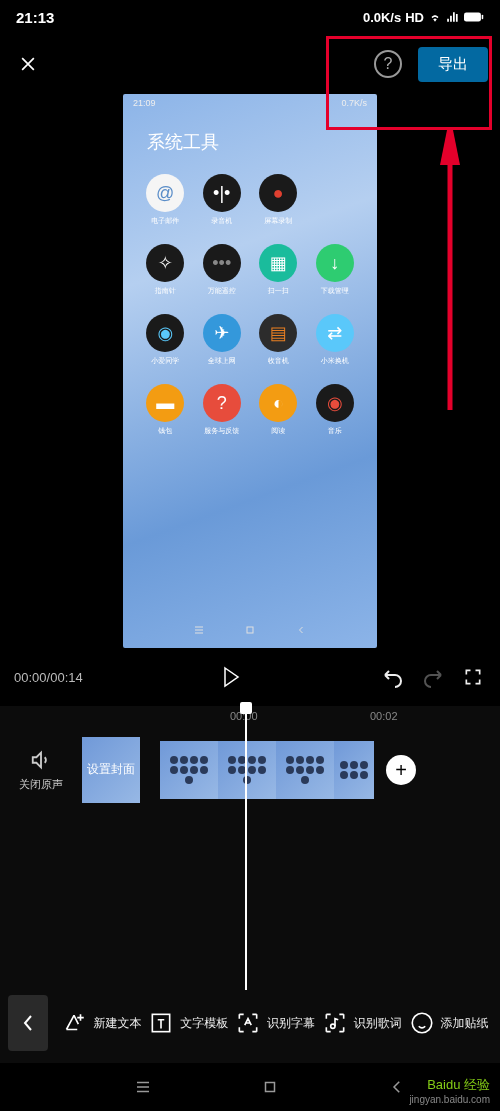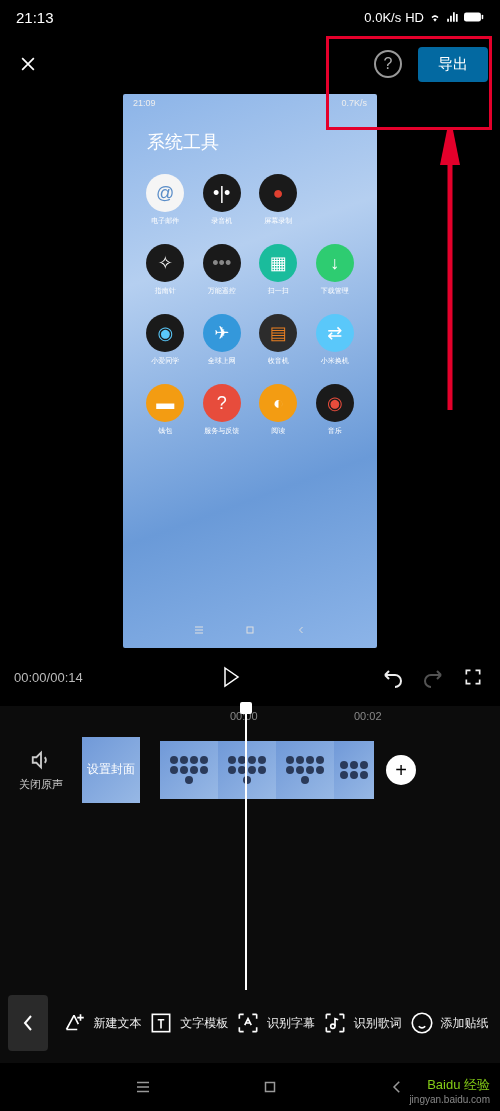--- a/index.html
+++ b/index.html
@@ -12,21 +12,21 @@
       overflow: hidden;
       position: relative;
     }
     .status-bar {
       height: 34px;
       display: flex;
       justify-content: space-between;
       align-items: center;
       padding: 0 16px;
       font-size: 15px;
-      font-weight: 400;
+      font-weight: 700;
     }
     .status-right { display: flex; align-items: center; gap: 4px; font-size: 13px; }
     .header {
       height: 60px;
       display: flex;
       align-items: center;
       padding: 0 12px;
       gap: 8px;
     }
     .close-btn { width: 32px; height: 32px; display: flex; align-items: center; justify-content: center; }
@@ -421,21 +421,21 @@
   <div class="full-btn">
     <svg width="20" height="20" viewBox="0 0 24 24" fill="none" stroke="currentColor" stroke-width="2">
         <path d="M4 9V4h5M20 9V4h-5M4 15v5h5M20 15v5h-5"></path>
       </svg>
   </div>
 </div>
 
 <div class="timeline-section">
   <div class="timeline-ruler">
     <span class="ruler-mark" style="left:230px">00:00</span>
-    <span class="ruler-mark" style="left:354px">00:02</span>
+    <span class="ruler-mark" style="left:370px">00:02</span>
   </div>
   <div class="timeline">
     <div class="playhead"></div>
     <div class="mute-btn">
       <svg width="22" height="22" viewBox="0 0 24 24" fill="none" stroke="#ccc" stroke-width="2">
           <path d="M3 9v6h4l5 5V4L7 9H3zM16 9a4 4 0 010 6"></path>
         </svg>
       <span>关闭原声</span>
     </div>
     <div class="cover-btn">

